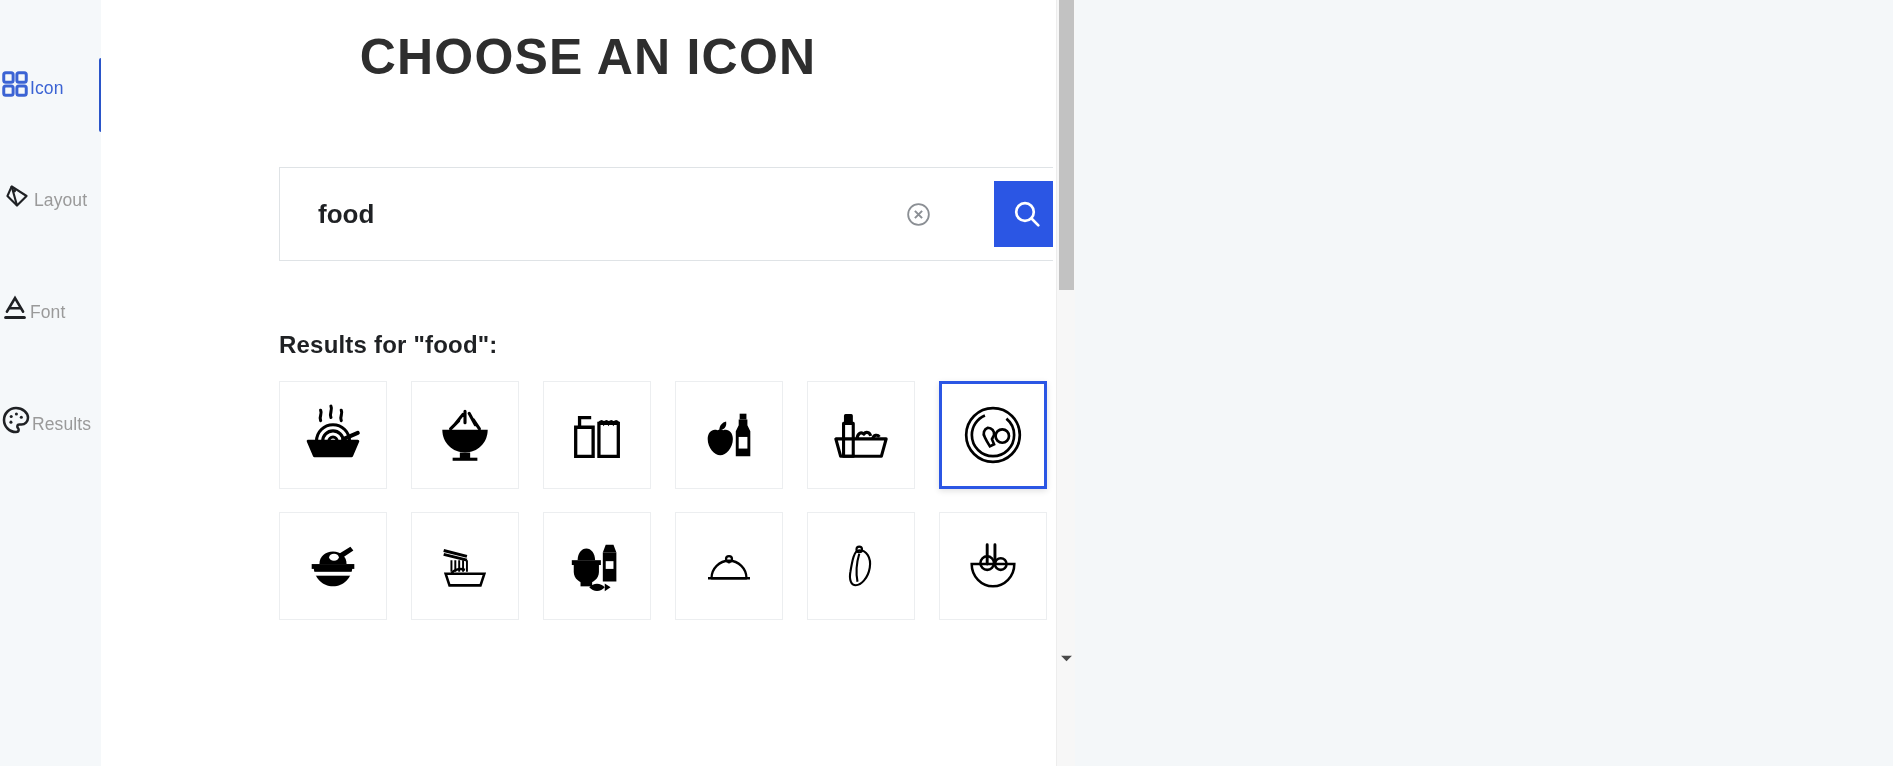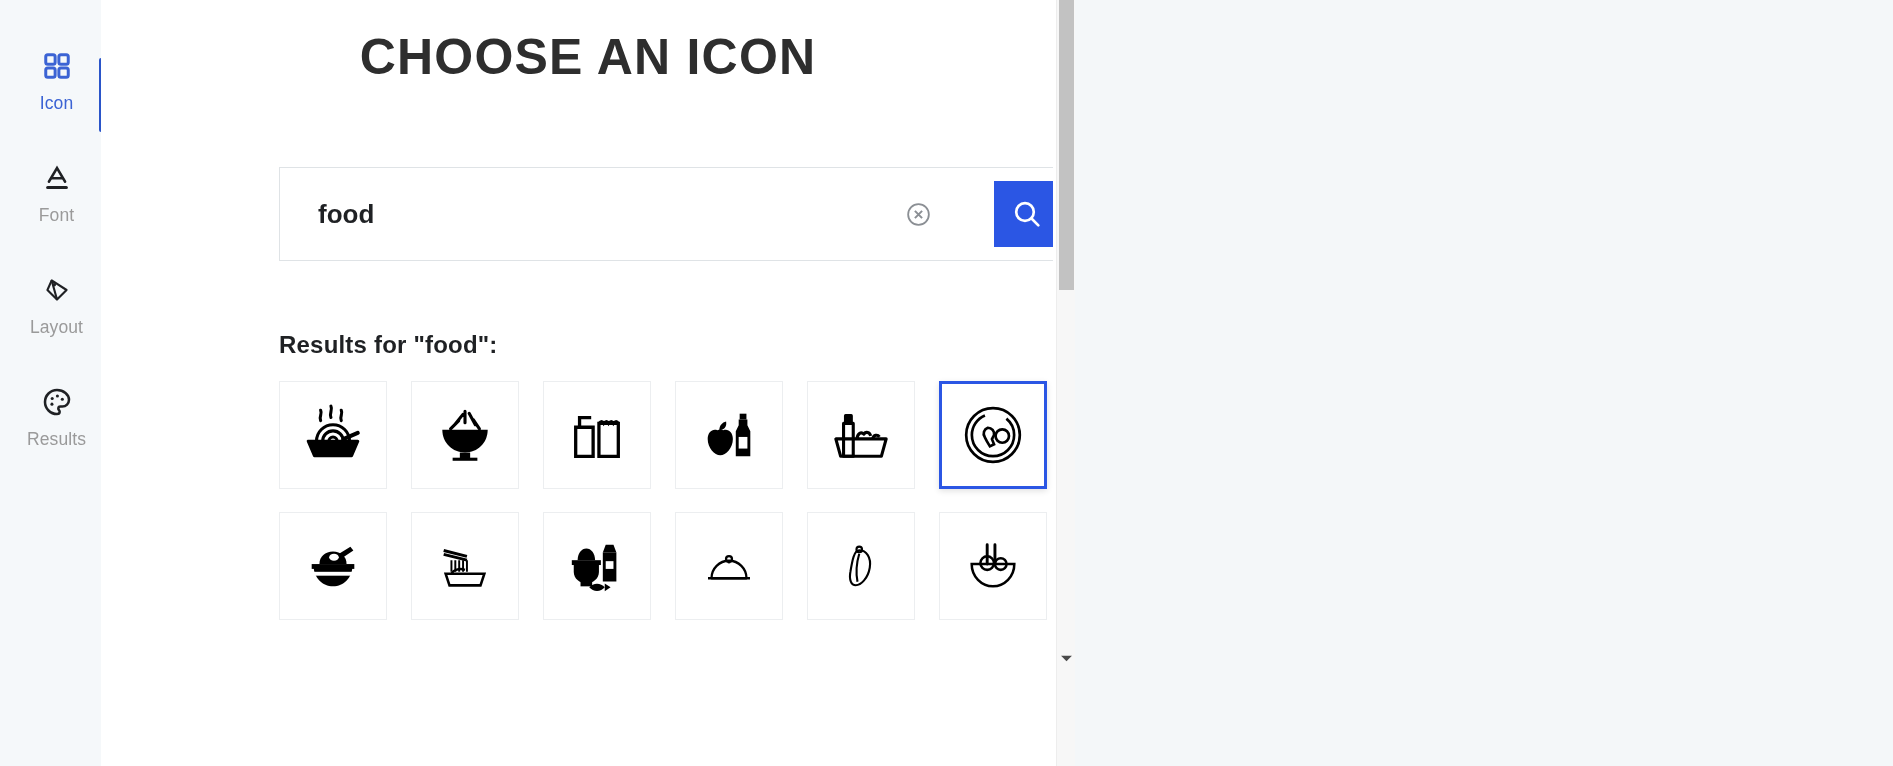--- a/index.html
+++ b/index.html
@@ -14,26 +14,25 @@
   
   .rail {
     width: 101px; height: 766px;
     background: #f5f8fa;
     position: relative;
     flex: 0 0 101px;
     padding-top: 46px;
   }
   .rail-item {
     width: 85px; height: 76px;
-    display: flex; flex-direction: column;
+    display: flex; flex-direction: row;
     align-items: center; justify-content: flex-start;
     margin-bottom: 36px;
     cursor: pointer;
     position: relative;
-    padding-left: 28px;
   }
   .rail-icon { height: 40px; display: flex; align-items: center; justify-content: center; }
   .rail-label {
     font-size: 17.5px; line-height: 1;
     margin-top: 9px;
     color: #9a9a9a;
     letter-spacing: .1px;
   }
   .rail-item.active .rail-label { color: #3b63d4; }
   .rail-active-bar {
@@ -173,38 +172,38 @@
           <rect x="13.5" y="3" width="7.5" height="7.5" rx="1.6"></rect>
           <rect x="3" y="13.5" width="7.5" height="7.5" rx="1.6"></rect>
           <rect x="13.5" y="13.5" width="7.5" height="7.5" rx="1.6"></rect>
         </svg>
       </span>
       <span class="rail-label">Icon</span>
     </div>
 
     <div class="rail-item">
       <span class="rail-icon">
+        <svg width="34" height="34" viewBox="0 0 32 32" fill="none" stroke="#1f2124" stroke-width="2" stroke-linejoin="round">
+          <path d="M11 7 L25 16 L16 25 Z"></path>
+          <path d="M11 7 L7 16 L16 25"></path>
+          <circle cx="13.5" cy="11" r="1.6" fill="#1f2124" stroke="none"></circle>
+        </svg>
+      </span>
+      <span class="rail-label">Layout</span>
+    </div>
+
+    <div class="rail-item">
+      <span class="rail-icon">
         <svg width="30" height="30" viewBox="0 0 24 24" fill="none" stroke="#1f2124" stroke-width="2" stroke-linecap="round">
           <path d="M5.5 15 L12 4 L18.5 15"></path>
           <path d="M8 12.2 H16"></path>
           <path d="M4.5 19.5 H19.5" stroke-width="2.4"></path>
         </svg>
       </span>
       <span class="rail-label">Font</span>
-    </div>
-
-    <div class="rail-item">
-      <span class="rail-icon">
-        <svg width="34" height="34" viewBox="0 0 32 32" fill="none" stroke="#1f2124" stroke-width="2" stroke-linejoin="round">
-          <path d="M11 7 L25 16 L16 25 Z"></path>
-          <path d="M11 7 L7 16 L16 25"></path>
-          <circle cx="13.5" cy="11" r="1.6" fill="#1f2124" stroke="none"></circle>
-        </svg>
-      </span>
-      <span class="rail-label">Layout</span>
     </div>
 
     <div class="rail-item">
       <span class="rail-icon">
         <svg width="32" height="32" viewBox="0 0 24 24" fill="none" stroke="#1f2124" stroke-width="1.9">
           <path d="M12 3a9 9 0 0 0 0 18c1.3 0 2-.8 2-1.7 0-.5-.2-.9-.5-1.2-.3-.3-.5-.7-.5-1.1 0-.9.7-1.6 1.6-1.6H16a5 5 0 0 0 5-5c0-3.9-4-7.4-9-7.4z"></path>
           <circle cx="8.4" cy="9.4" r="1.15" fill="#1f2124" stroke="none"></circle>
           <circle cx="12.3" cy="7.5" r="1.15" fill="#1f2124" stroke="none"></circle>
           <circle cx="16" cy="9.9" r="1.15" fill="#1f2124" stroke="none"></circle>
           <circle cx="8.2" cy="13.6" r="1.15" fill="#1f2124" stroke="none"></circle>

